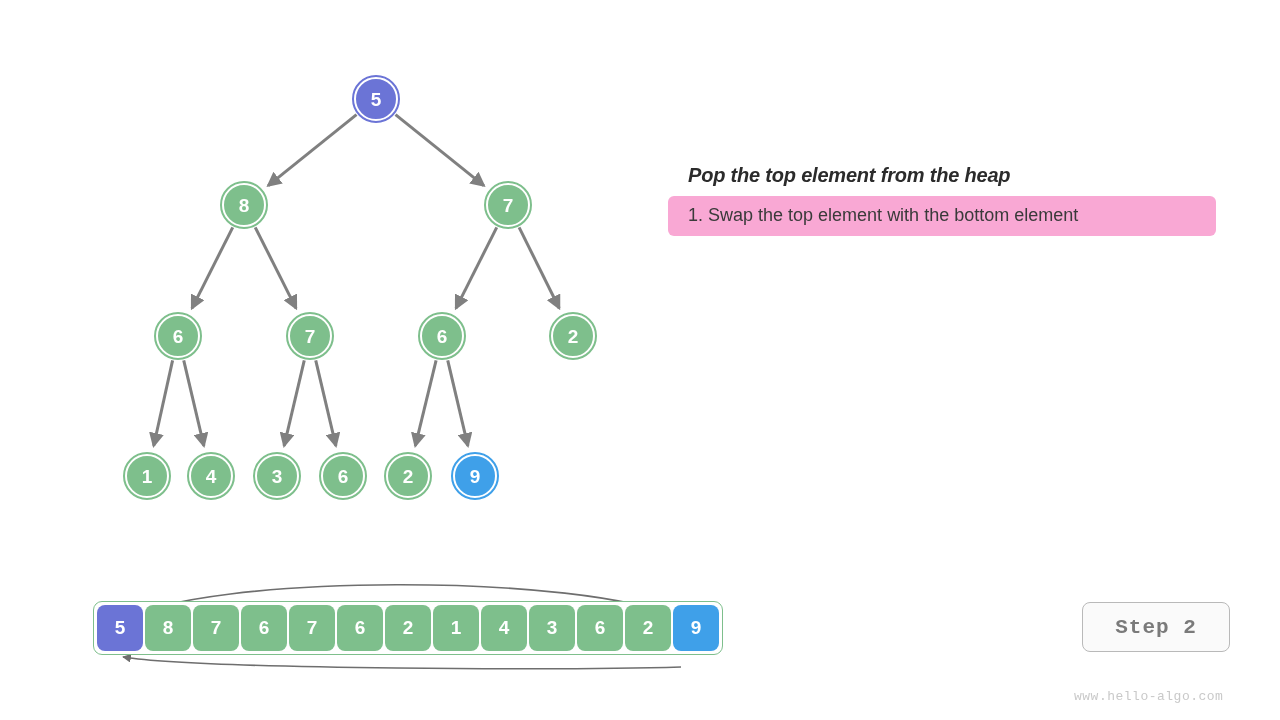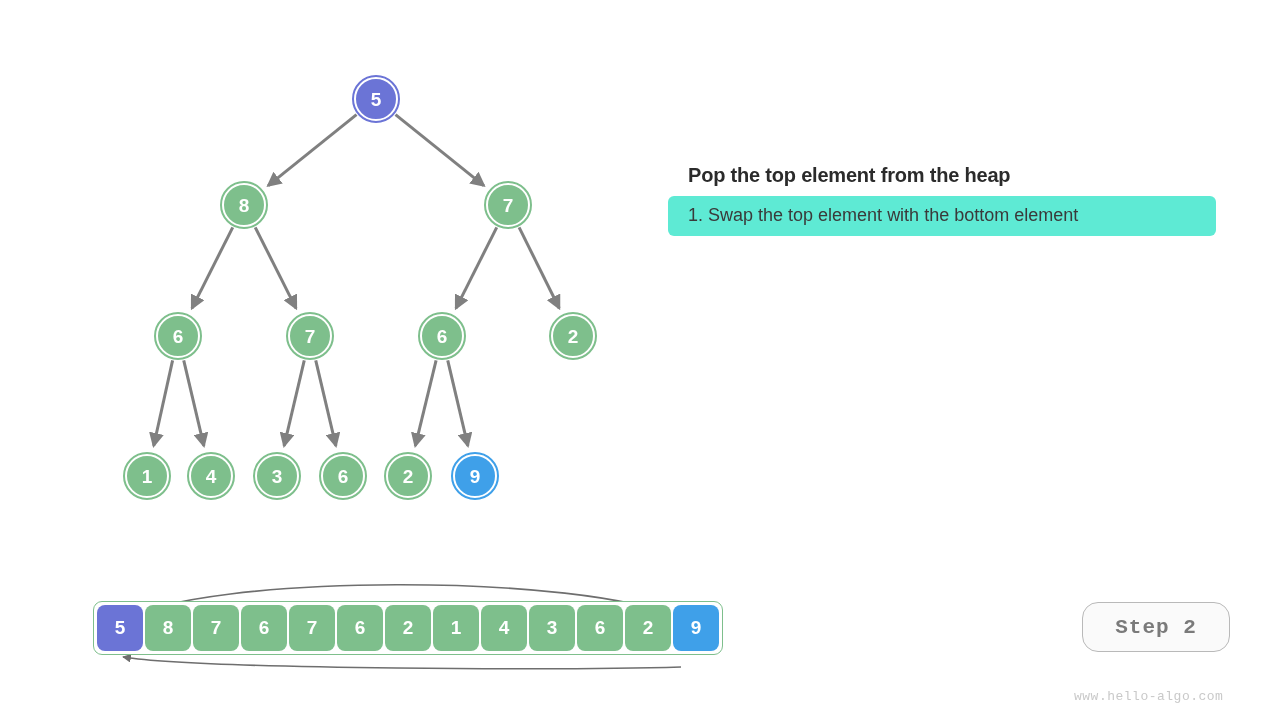--- a/index.html
+++ b/index.html
@@ -28,23 +28,24 @@
   .node-purple .ring{border-color:#6b74d6;}
   .node-blue{background:#3fa0e9;}
   .node-blue .ring{border-color:#3fa0e9;}
   .node span.val{position:relative;z-index:2;line-height:1;}
 
   
   #panel{position:absolute;left:688px;top:164px;width:560px;}
   #panel-title{
     font-size:20px;font-weight:700;color:#2b2b2b;letter-spacing:-0.2px;
     margin:0 0 9px 0;
+    font-style:italic;
   }
   #step-box{
-    background:#5eead4;border-radius:6px;
+    background:#f9a8d4;border-radius:6px;
     padding:9px 20px 10px 20px;margin-left:-20px;width:548px;box-sizing:border-box;
     font-size:18px;color:#3a3a3a;
   }
 
   
   #array-wrap{position:absolute;left:93px;top:601px;}
   #array-box{
     border:1.5px solid #7ebf8c;border-radius:9px;
     padding:3px;display:flex;gap:2px;background:#ffffff;
   }
@@ -54,21 +55,21 @@
     color:#ffffff;font-size:19px;font-weight:600;box-sizing:border-box;
   }
   .cell-green{background:#7ebf8c;}
   .cell-purple{background:#6b74d6;}
   .cell-blue{background:#3fa0e9;}
   #swap-svg{position:absolute;left:85px;top:575px;width:660px;height:95px;pointer-events:none;}
 
   
   #step-badge{
     position:absolute;left:1082px;top:602px;width:148px;height:50px;
-    border:1px solid #b9b9b9;border-radius:16px;background:#fafafa;
+    border:1px solid #b9b9b9;border-radius:8px;background:#fafafa;
     display:flex;align-items:center;justify-content:center;
     font-family:"Liberation Mono", monospace;font-size:21px;font-weight:700;
     color:#7a7a7a;letter-spacing:1px;box-sizing:border-box;
   }
   #watermark{
     position:absolute;left:1074px;top:676px;
     font-family:"Liberation Mono", monospace;font-size:13px;color:#c9c9c9;
     letter-spacing:0.5px;
     margin-top:13px;
   }

